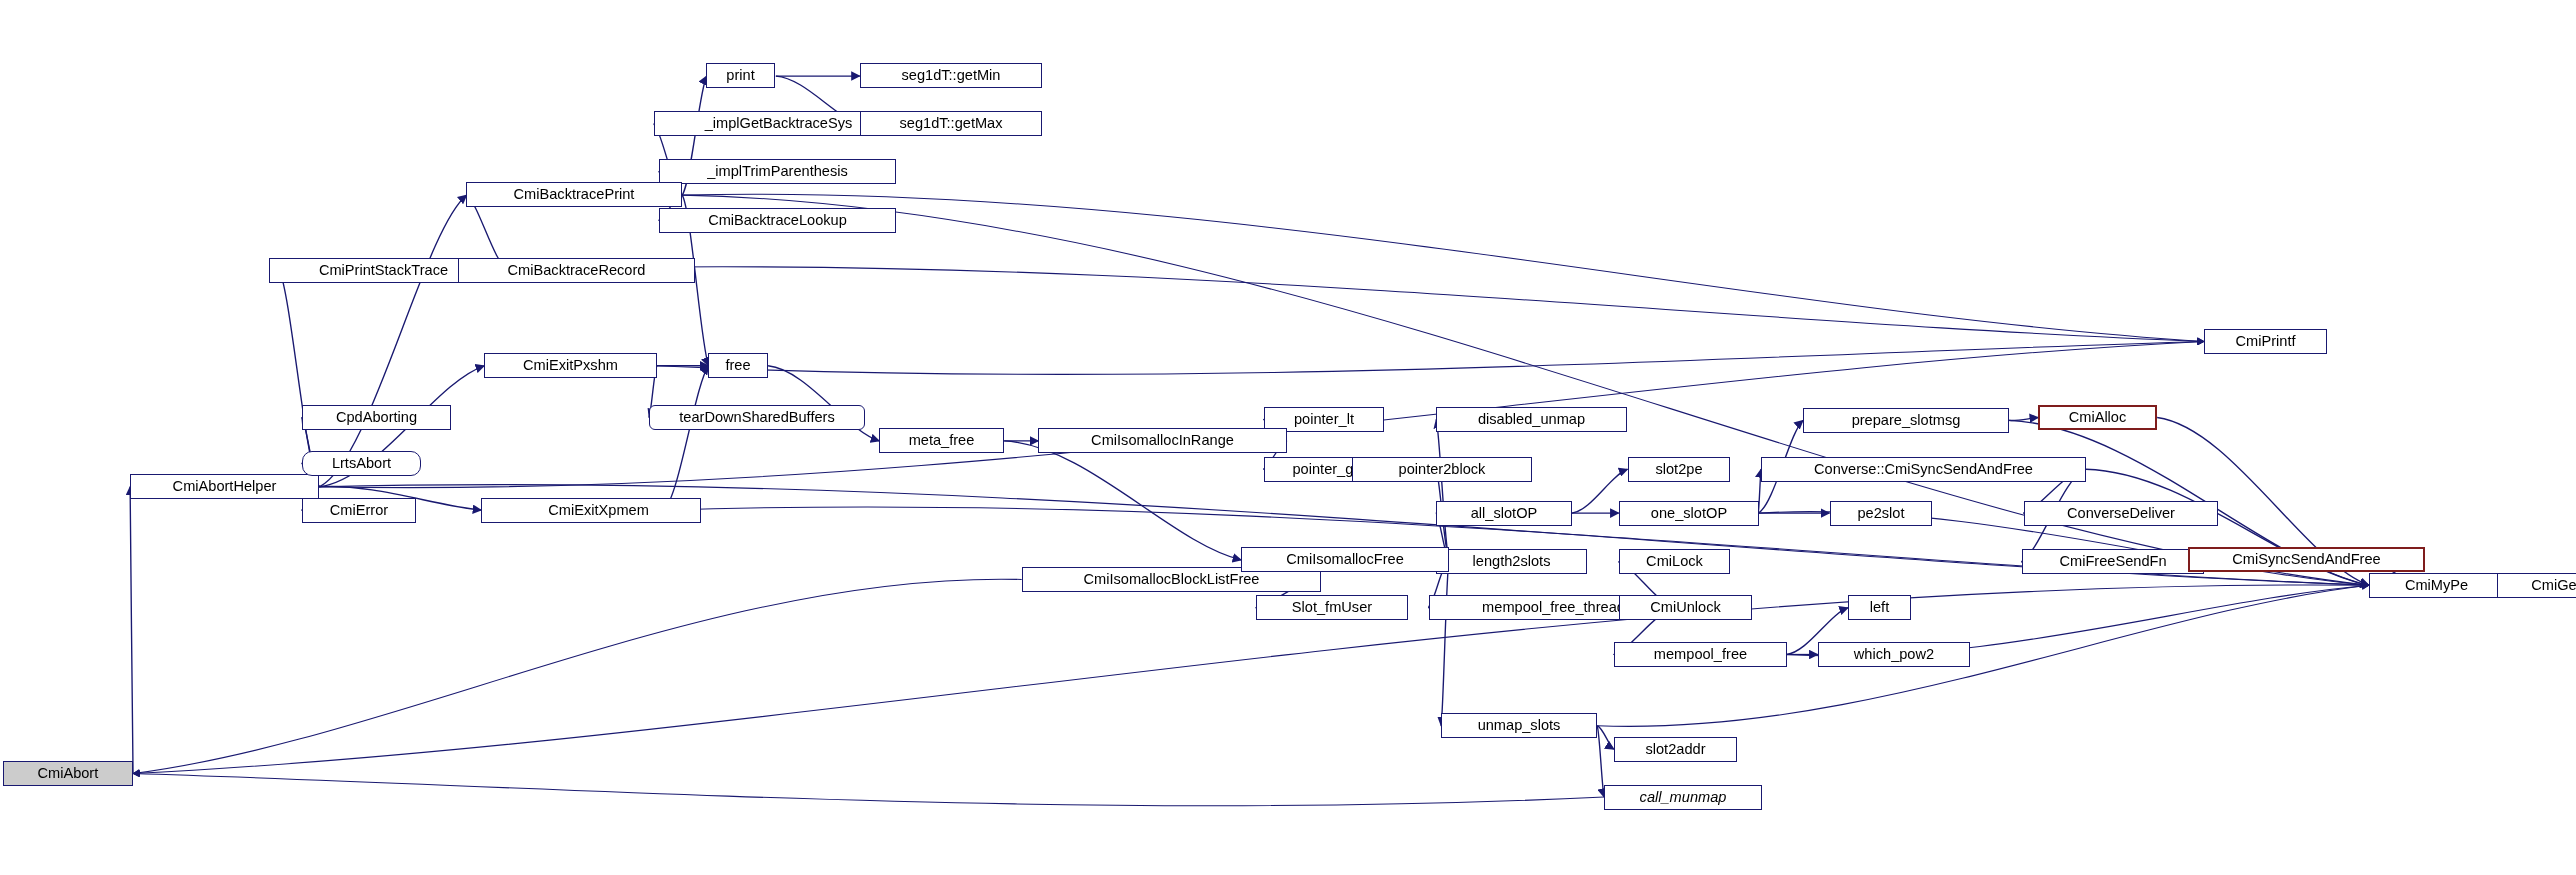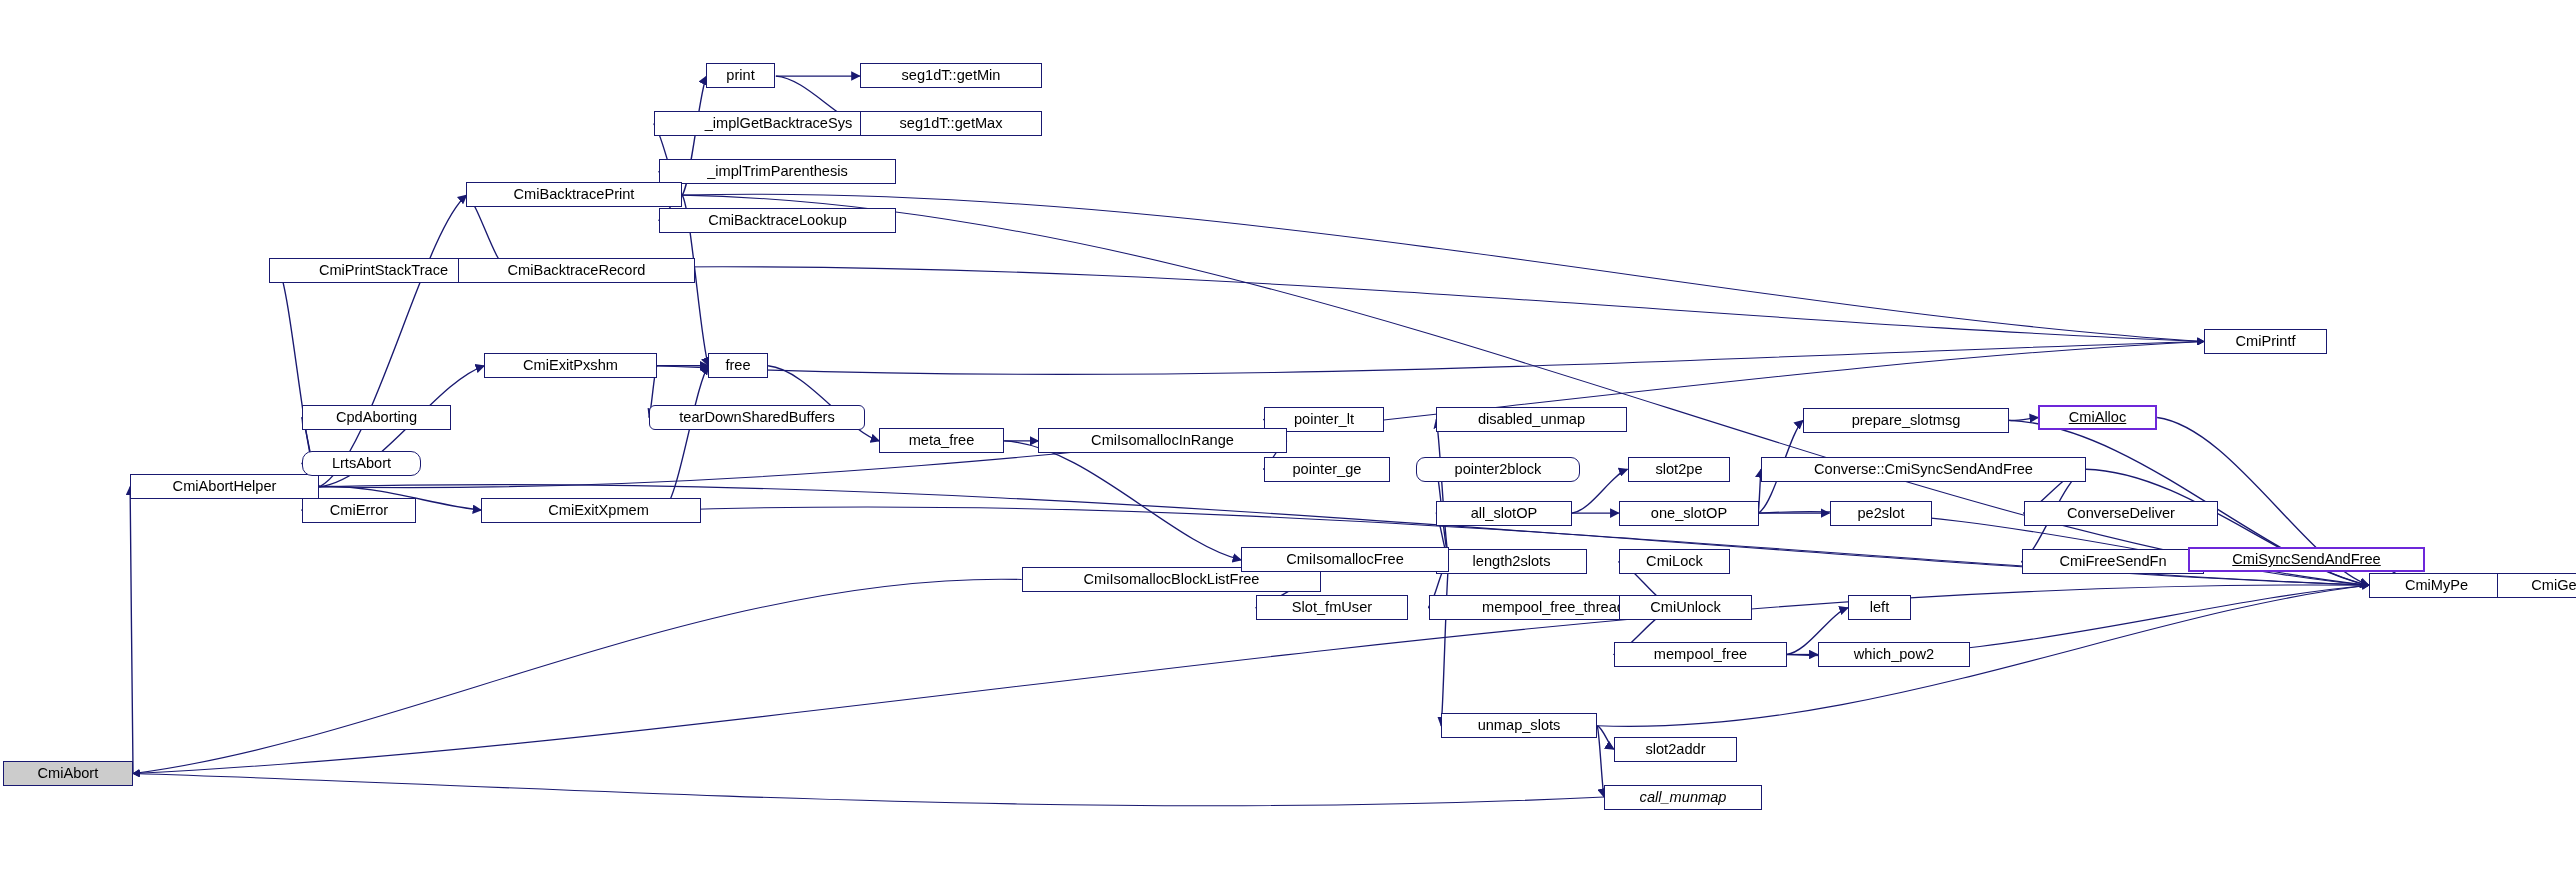--- a/index.html
+++ b/index.html
@@ -37,22 +37,21 @@
     white-space: nowrap;
     padding: 0 6.8px;
     height: 25px;
     z-index: 5;
   }
   .node.highlight {
     background: #cccccc;
     border-color: #191970;
   }
   .node.redborder {
-    border: 2px solid #6d28d9;
-    text-decoration: underline;
+    border: 2px solid #7f1d1d;
   }
 </style>
 </head>
 <body>
 
 <div id="canvas">
   <svg id="edges" viewBox="0 0 2640 897">
       <defs>
         <marker id="arrow" viewBox="0 0 10 10" refX="9" refY="5" markerWidth="7" markerHeight="7" orient="auto-start-reverse">
           <path d="M 0 0 L 10 5 L 0 10 z" fill="#191970"></path>
@@ -139,21 +138,21 @@
     <div class="node" style="left: 484px; top: 353px; width: 173px;">CmiExitPxshm</div>
     <div class="node" style="left: 708px; top: 353px; width: 60px;">free</div>
     <div class="node redborder" style="left: 2038px; top: 405px; width: 119px;">CmiAlloc</div>
     <div class="node" style="left: 1264px; top: 407px; width: 120px;">pointer_lt</div>
     <div class="node" style="left: 1436px; top: 407px; width: 191px;">disabled_unmap</div>
     <div class="node" style="left: 649px; top: 405px; width: 216px; border-radius: 6px;">tearDownSharedBuffers</div>
     <div class="node" style="left: 1803px; top: 408px; width: 206px;">prepare_slotmsg</div>
     <div class="node" style="left: 879px; top: 428px; width: 125px;">meta_free</div>
     <div class="node" style="left: 1038px; top: 428px; width: 249px;">CmiIsomallocInRange</div>
     <div class="node" style="left: 1264px; top: 457px; width: 126px;">pointer_ge</div>
-    <div class="node" style="left: 1416px; top: 457px; width: 164px; border-radius: 9px;">pointer2block</div>
+    <div class="node" style="left: 1352px; top: 457px; width: 180px;">pointer2block</div>
     <div class="node" style="left: 1628px; top: 457px; width: 102px;">slot2pe</div>
     <div class="node" style="left: 1761px; top: 457px; width: 325px;">Converse::CmiSyncSendAndFree</div>
     <div class="node" style="left: 1436px; top: 501px; width: 136px;">all_slotOP</div>
     <div class="node" style="left: 1619px; top: 501px; width: 140px;">one_slotOP</div>
     <div class="node" style="left: 1830px; top: 501px; width: 102px;">pe2slot</div>
     <div class="node" style="left: 2024px; top: 501px; width: 194px;">ConverseDeliver</div>
     <div class="node" style="left: 130px; top: 474px; width: 189px;">CmiAbortHelper</div>
     <div class="node" style="left: 302px; top: 405px; width: 149px;">CpdAborting</div>
     <div class="node" style="left: 302px; top: 451px; width: 119px; border-radius: 10px;">LrtsAbort</div>
     <div class="node" style="left: 302px; top: 498px; width: 114px;">CmiError</div>

